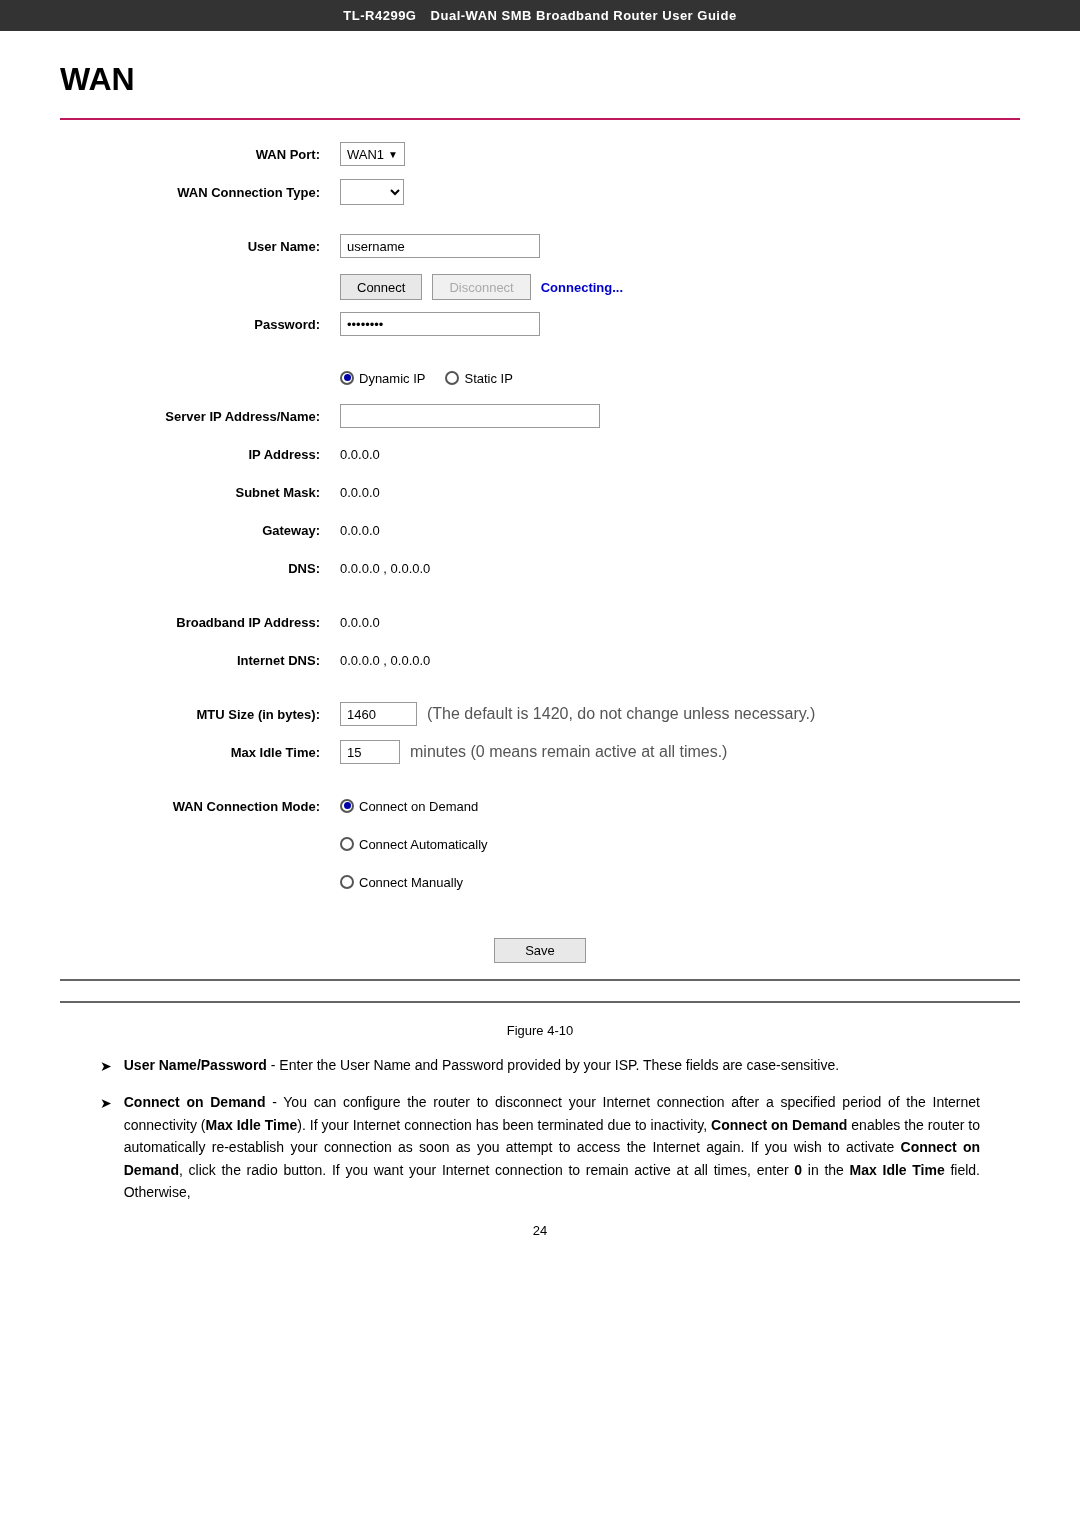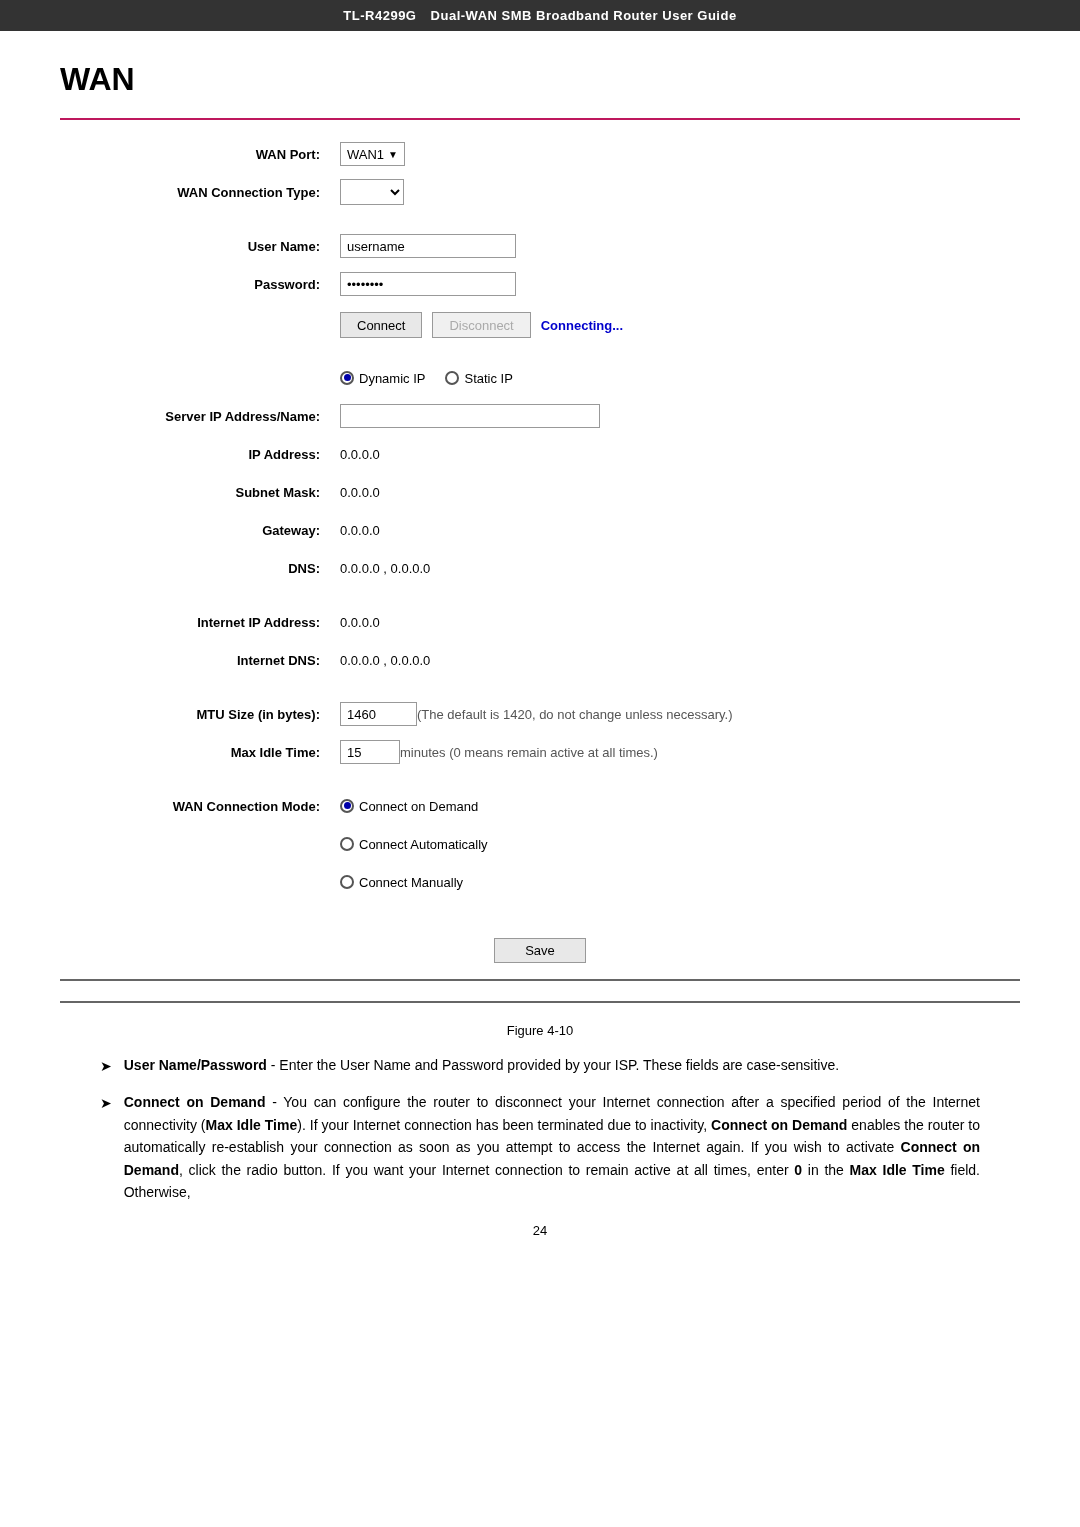--- a/index.html
+++ b/index.html
@@ -63,21 +63,21 @@
     .form-control {
       flex: 1;
       display: flex;
       align-items: center;
     }
 
     .text-input {
       border: 1px solid #999;
       padding: 3px 6px;
       font-size: 13px;
-      width: 176px;
+      width: 200px;
       height: 24px;
       background: #fff;
     }
 
     .select-input {
       border: 1px solid #999;
       padding: 12px 4px;
       font-size: 13px;
       background: #fff;
       height: 24px;
@@ -158,22 +158,23 @@
 
     .radio-dot.empty::after {
       content: '';
     }
 
     .blank-row {
       height: 16px;
     }
 
     .note-text {
-      font-size: 13px;
+      font-size: 16px;
       color: #555;
+      margin-left: 10px;
     }
 
     .save-section {
       display: flex;
       justify-content: center;
       padding: 16px 0;
       border-bottom: 2px solid #666;
     }
 
     .btn-save {
@@ -262,34 +263,34 @@
     <div class="blank-row"></div>
 
     <div class="form-row">
       <div class="form-label">User Name:</div>
       <div class="form-control">
         <input type="text" class="text-input" value="username" style="">
       </div>
     </div>
 
     <div class="form-row">
-      <div class="form-label">Password:</div>
-      <div class="form-control">
-        <input type="password" class="text-input" value="password" style="">
-      </div>
-    </div>
-
-    <div class="form-row">
       <div class="form-label"></div>
       <div class="form-control">
         <div class="button-row">
           <button class="btn">Connect</button>
           <button class="btn btn-disabled">Disconnect</button>
           <span class="connecting-text">Connecting...</span>
         </div>
+      </div>
+    </div>
+
+    <div class="form-row">
+      <div class="form-label">Password:</div>
+      <div class="form-control">
+        <input type="password" class="text-input" value="password" style="">
       </div>
     </div>
 
     <div class="blank-row"></div>
 
     <div class="form-row">
       <div class="form-label"></div>
       <div class="form-control">
         <div class="radio-group">
           <label class="radio-item">
@@ -335,21 +336,21 @@
     <div class="form-row">
       <div class="form-label">DNS:</div>
       <div class="form-control">
         <span class="static-text">0.0.0.0 , 0.0.0.0</span>
       </div>
     </div>
 
     <div class="blank-row"></div>
 
     <div class="form-row">
-      <div class="form-label">Internet IP Address:</div>
+      <div class="form-label">Broadband IP Address:</div>
       <div class="form-control">
         <span class="static-text">0.0.0.0</span>
       </div>
     </div>
 
     <div class="form-row">
       <div class="form-label">Internet DNS:</div>
       <div class="form-control">
         <span class="static-text">0.0.0.0 , 0.0.0.0</span>
       </div>

